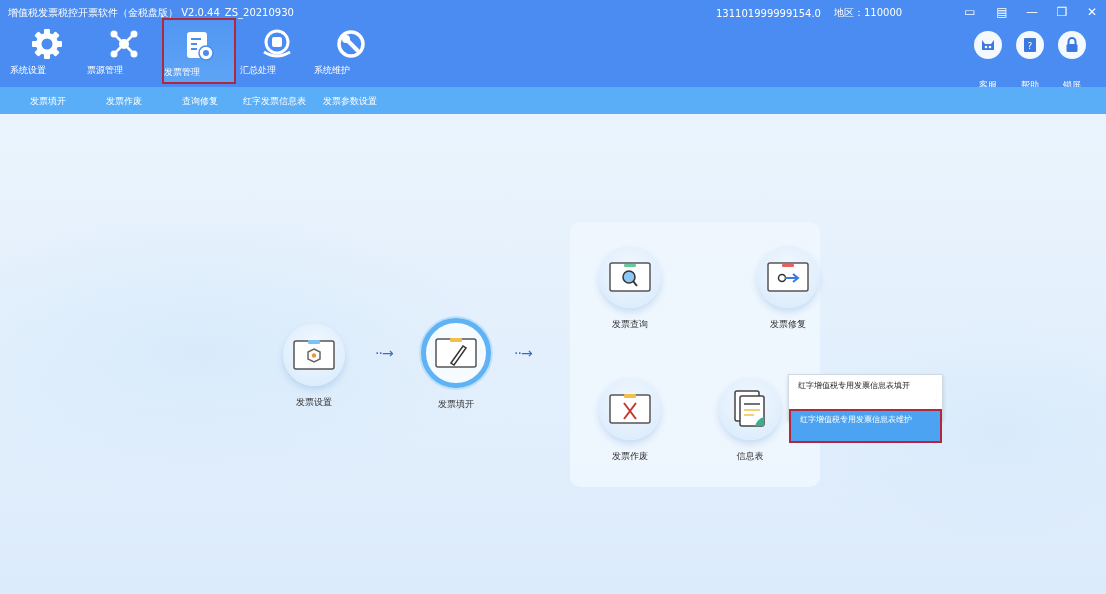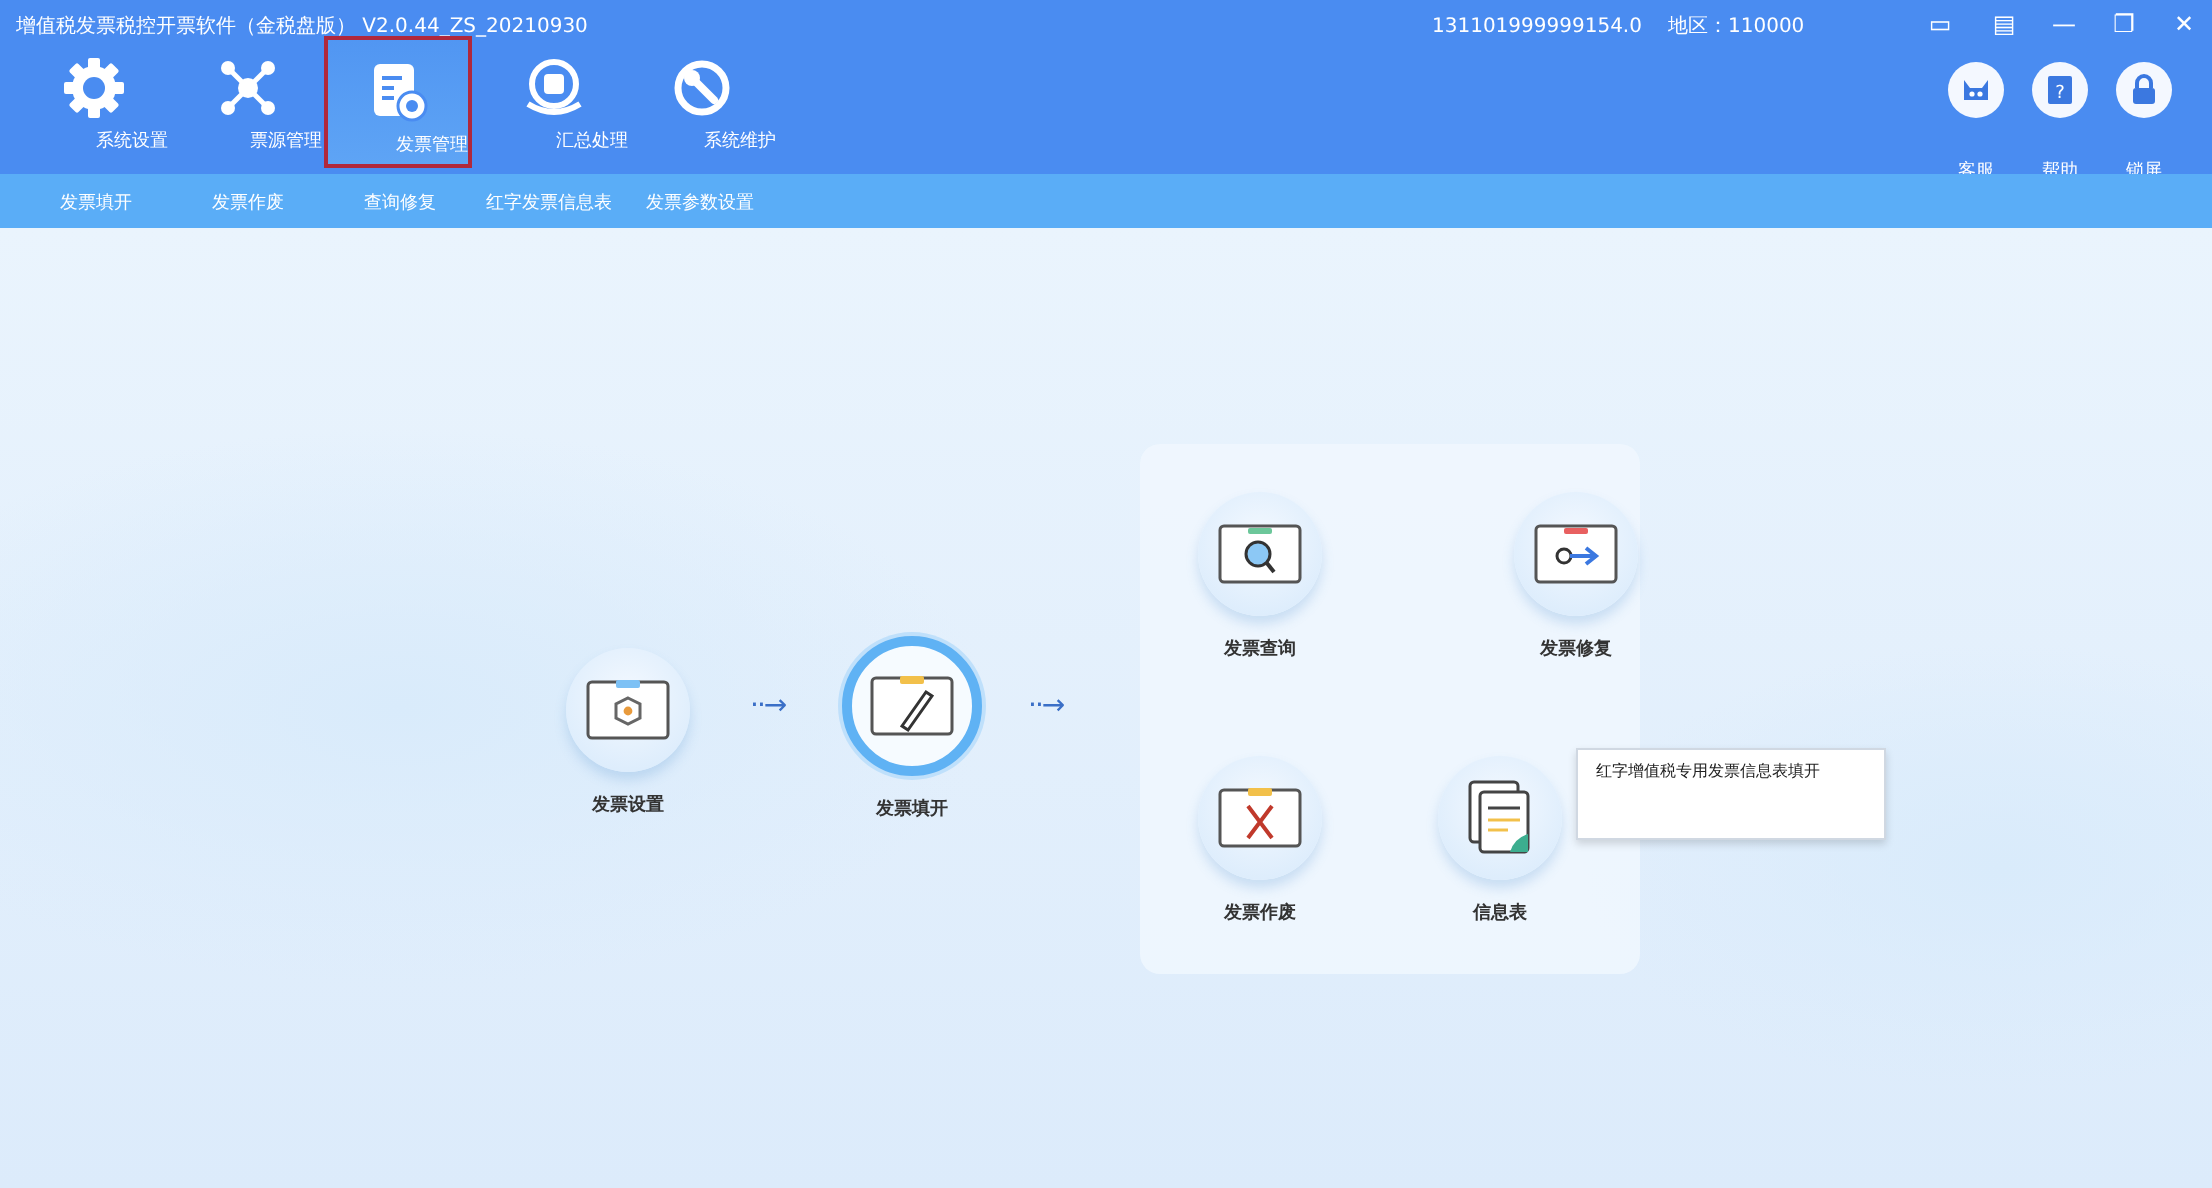--- a/index.html
+++ b/index.html
@@ -6,41 +6,41 @@
   html, body { width: 1106px; height: 594px; overflow: hidden; }
   body { font-family: "DejaVu Sans", "Liberation Sans", sans-serif; background: #e4f0fc; position: relative; }
 
   .titlebar { position: absolute; left: 0; top: 0; width: 1106px; height: 24px; background: #4a8cf1; color: #fff; font-size: 10px; }
   .titlebar .title { position: absolute; left: 8px; top: 6px; white-space: nowrap; }
   .titlebar .tax-id { position: absolute; left: 716px; top: 8px; }
   .titlebar .region { position: absolute; left: 834px; top: 6px; }
   .win-btn { position: absolute; top: 3px; width: 20px; height: 18px; color: #fff; font-size: 12px; text-align: center; line-height: 18px; cursor: pointer; }
 
   .toolbar { position: absolute; left: 0; top: 24px; width: 1106px; height: 63px; background: #4a8cf1; }
-  .tool { position: absolute; top: -6px; width: 74px; height: 66px; text-align: right; color: #fff; cursor: pointer; }
+  .tool { position: absolute; top: -6px; width: 74px; height: 66px; text-align: left; color: #fff; cursor: pointer; }
   .tool.active { border: 2px solid #b0283c; background: linear-gradient(#5196f2, #5ea4f5); }
   .tool .ico { position: absolute; left: 50%; top: 10px; transform: translateX(-50%); width: 32px; height: 32px; }
   .tool .lbl { position: absolute; left: 0; right: 0; top: 46px; font-size: 9px; }
 
   .rbtn { position: absolute; top: 7px; width: 40px; height: 56px; text-align: center; color: #fff; cursor: pointer; }
   .rbtn .circle { width: 28px; height: 28px; border-radius: 50%; background: #f4f8ff; margin: 0 auto; display: flex; align-items: center; justify-content: center; }
   .rbtn .lbl { font-size: 9px; margin-top: 20px; }
 
   .subnav { position: absolute; left: 0; top: 87px; width: 1106px; height: 27px; background: #5aadf7; }
   .subnav .item { position: absolute; top: 8px; font-size: 9px; color: #fff; cursor: pointer; white-space: nowrap; }
 
   .content { position: absolute; left: 0; top: 114px; width: 1106px; height: 480px;
     background: radial-gradient(ellipse 420px 200px at 200px 240px, #d9ebfb 0%, rgba(228,240,252,0) 70%),
                 radial-gradient(ellipse 300px 160px at 1000px 320px, #d9ebfb 0%, rgba(228,240,252,0) 70%),
                 linear-gradient(#eaf4fd, #dcebfb); }
 
   .node { position: absolute; width: 64px; text-align: center; cursor: pointer; }
   .node .bubble { width: 62px; height: 62px; border-radius: 50%; background: radial-gradient(circle at 50% 40%, #f4f9ff 0%, #d6e9fb 100%); box-shadow: 0 4px 6px rgba(90,150,210,0.25); margin: 0 auto; display: flex; align-items: center; justify-content: center; }
   .node .bubble.big { width: 70px; height: 70px; border: 5px solid #5fb2f4; background: #f6fbff; box-shadow: 0 0 0 2px #bfe0fb; }
-  .node .lbl { font-size: 9px; color: #333; margin-top: 10px; font-weight: bold; }
+  .node .lbl { font-size: 9px; color: #333; margin-top: 10px; font-weight: normal; }
 
   .arrow { position: absolute; font-size: 14px; color: #3a6fc7; letter-spacing: -1px; }
 
   .panel { position: absolute; left: 570px; top: 108px; width: 250px; height: 265px; background: rgba(240,247,254,0.85); border-radius: 10px; }
 
   .popup { position: absolute; left: 788px; top: 374px; width: 155px; height: 46px; background: #fff; border: 1px solid #d0d8e2; box-shadow: 0 2px 4px rgba(0,0,0,0.15); }
   .popup .mi { height: 34px; line-height: 22px; font-size: 8px; padding-left: 9px; white-space: nowrap; cursor: pointer; color: #222; }
   .popup .mi.sel { background: #4ca3f1; color: #fff; border: 2px solid #b0283c; line-height: 18px; }
 </style>
 </head>
@@ -235,13 +235,14 @@
         <line x1="11" y1="26" x2="21" y2="26" stroke="#f2c04a" stroke-width="1.5"></line>
         <path d="M31 28 L31 37 L22 37 Q24 30 31 28 Z" fill="#3cae8f"></path>
       </svg>
     </div>
     <div class="lbl">信息表</div>
   </div>
 </div>
 
 <div class="popup">
   <div class="mi">红字增值税专用发票信息表填开</div>
+  <div class="mi sel">红字增值税专用发票信息表维护</div>
 </div>
 
 </body></html>

